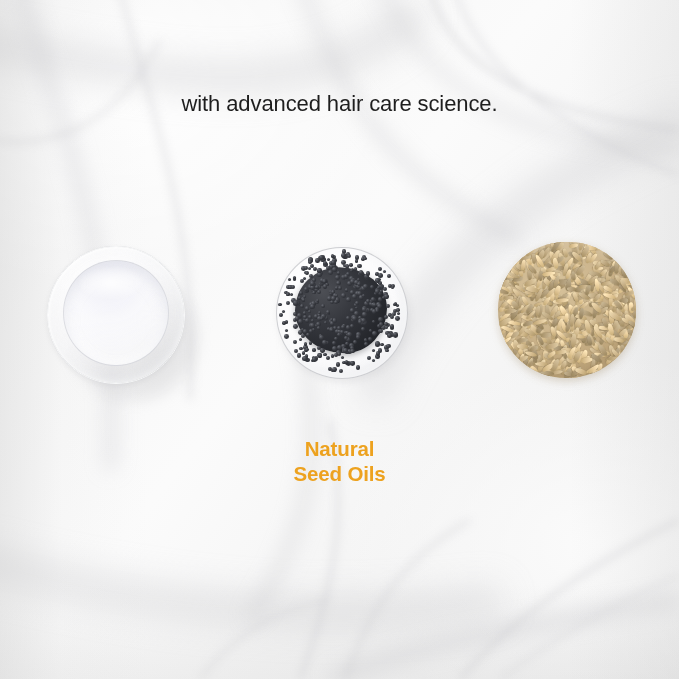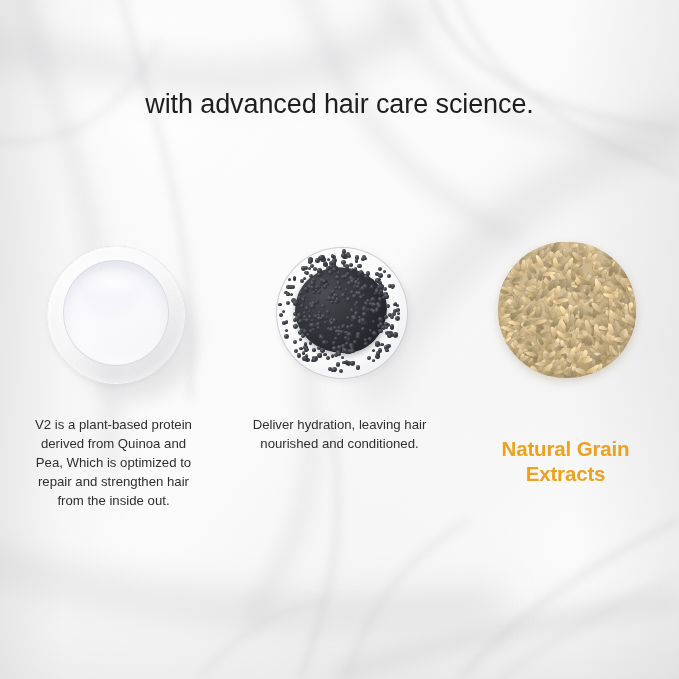--- a/index.html
+++ b/index.html
@@ -49,21 +49,21 @@
   }
   .headline-main {
     font-size: 35.5px;
     line-height: 40px;
     font-weight: 700;
     letter-spacing: -0.4px;
     color: #161616;
     white-space: nowrap;
   }
   .headline-sub {
-    font-size: 27px;
+    font-size: 22px;
     line-height: 32px;
     font-weight: 400;
     letter-spacing: -0.1px;
     color: #1e1e1e;
     margin-top: 2px;
     white-space: nowrap;
   }
 
   
   .columns {
@@ -297,25 +297,20 @@
   <div class="columns">
 
     <div class="col">
       <div class="visual-slot">
         <div class="dish-shadow"></div>
         <div class="dish-glass"></div>
         <div class="dish-liquid"></div>
         <div class="dish-gloss"></div>
         <div class="dish-rimlight"></div>
       </div>
-      <div class="col-body">V2 is a plant-based protein
-derived from Quinoa and
-Pea, Which is optimized to
-repair and strengthen hair
-from the inside out.</div>
     </div>
 
     <div class="col">
       <div class="visual-slot">
         <div class="seed-dish"></div>
         <div class="seed-canvas" id="seed-canvas">
           <div class="seed-clump"></div>
         <div class="seed-dot" style="left: 33.8388px; top: 11.2664px; width: 4.0499px; height: 4.0499px;"></div>
             <div class="seed-dot" style="left: 52.3781px; top: 22.8667px; width: 4.85853px; height: 4.85853px;"></div>
             <div class="seed-dot" style="left: 56.5075px; top: 10.6908px; width: 4.93457px; height: 4.93457px;"></div>
@@ -739,22 +734,22 @@
             <div class="seed-dot" style="left: 102.937px; top: 69.9301px; width: 4.7697px; height: 4.7697px;"></div>
             <div class="seed-dot" style="left: 17.0205px; top: 53.4782px; width: 5.19838px; height: 5.19838px;"></div>
             <div class="seed-dot" style="left: 43.8901px; top: 8.12265px; width: 5.03394px; height: 5.03394px;"></div>
             <div class="seed-dot" style="left: 55.2066px; top: 7.29976px; width: 3.22308px; height: 3.22308px;"></div>
             <div class="seed-dot" style="left: 56.3066px; top: 19.8775px; width: 5.16211px; height: 5.16211px;"></div>
             <div class="seed-dot" style="left: 30.6521px; top: 85.8898px; width: 3.60398px; height: 3.60398px;"></div>
             <div class="seed-dot" style="left: 76.8615px; top: 46.8118px; width: 4.96603px; height: 4.96603px;"></div>
             <div class="seed-dot" style="left: 56.8057px; top: 99.205px; width: 5.14498px; height: 5.14498px;"></div>
           </div>
       </div>
-      <div class="col-body">Deliver hydration, leaving hair
-nourished and conditioned.</div>
+      <div class="col-title" style="color: rgb(237, 162, 31);">Natural
+Seed Oils</div>
     </div>
 
     <div class="col">
       <div class="visual-slot">
         <div class="grain-pile-shadow"></div>
         <div class="grain-pile" id="grain-pile">
             <div class="grain-kernel" style="left: 107.878px; top: 115.293px; width: 9.3198px; height: 4.92699px; transform: rotate(149.259deg); filter: brightness(0.98);"></div>
             <div class="grain-kernel" style="left: 62.7304px; top: 118.508px; width: 10.7834px; height: 4.0807px; transform: rotate(172.523deg); filter: brightness(1.1);"></div>
             <div class="grain-kernel" style="left: 46.8904px; top: 76.557px; width: 12.4592px; height: 4.33131px; transform: rotate(76.8466deg); filter: brightness(1.01);"></div>
             <div class="grain-kernel" style="left: 25.0093px; top: 111.641px; width: 11.3865px; height: 4.8055px; transform: rotate(92.5897deg); filter: brightness(1.16);"></div>
@@ -1369,18 +1364,16 @@
             <div class="grain-kernel" style="left: 48.7966px; top: 101.959px; width: 12.5175px; height: 4.53155px; transform: rotate(164.465deg); filter: brightness(0.99);"></div>
             <div class="grain-kernel" style="left: 58.7163px; top: 56.4355px; width: 12.722px; height: 4.3755px; transform: rotate(175.203deg); filter: brightness(1.11);"></div>
             <div class="grain-kernel" style="left: 93.8096px; top: 88.0395px; width: 13.7357px; height: 4.35743px; transform: rotate(55.443deg); filter: brightness(1.09);"></div>
             <div class="grain-kernel" style="left: 35.4556px; top: 17.3466px; width: 13.6665px; height: 3.96661px; transform: rotate(58.1288deg); filter: brightness(1.17);"></div>
             <div class="grain-kernel" style="left: 130.942px; top: 80.0076px; width: 10.161px; height: 3.82723px; transform: rotate(30.2256deg); filter: brightness(0.89);"></div>
             <div class="grain-kernel" style="left: 13.412px; top: 60.6001px; width: 9.15045px; height: 4.64379px; transform: rotate(57.5873deg); filter: brightness(0.91);"></div>
             <div class="grain-kernel" style="left: 80.9376px; top: 52.0945px; width: 11.6942px; height: 3.8499px; transform: rotate(28.6311deg); filter: brightness(0.96);"></div>
             <div class="grain-kernel" style="left: 57.4187px; top: 90.6343px; width: 12.5108px; height: 3.98593px; transform: rotate(43.1142deg); filter: brightness(1.14);"></div>
           </div>
       </div>
-      <div class="col-title" style="color: rgb(237, 162, 31);">Natural Grain
-Extracts</div>
     </div>
 
   </div>
 </div>
 
 </body></html>

